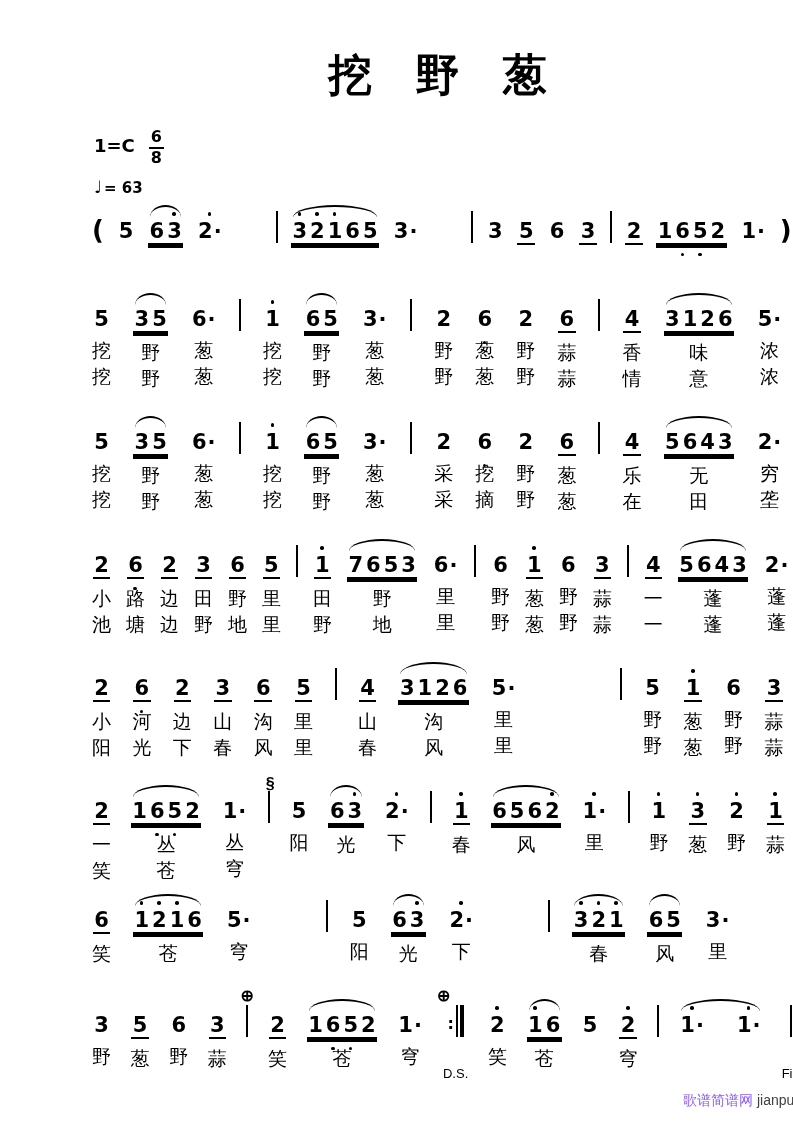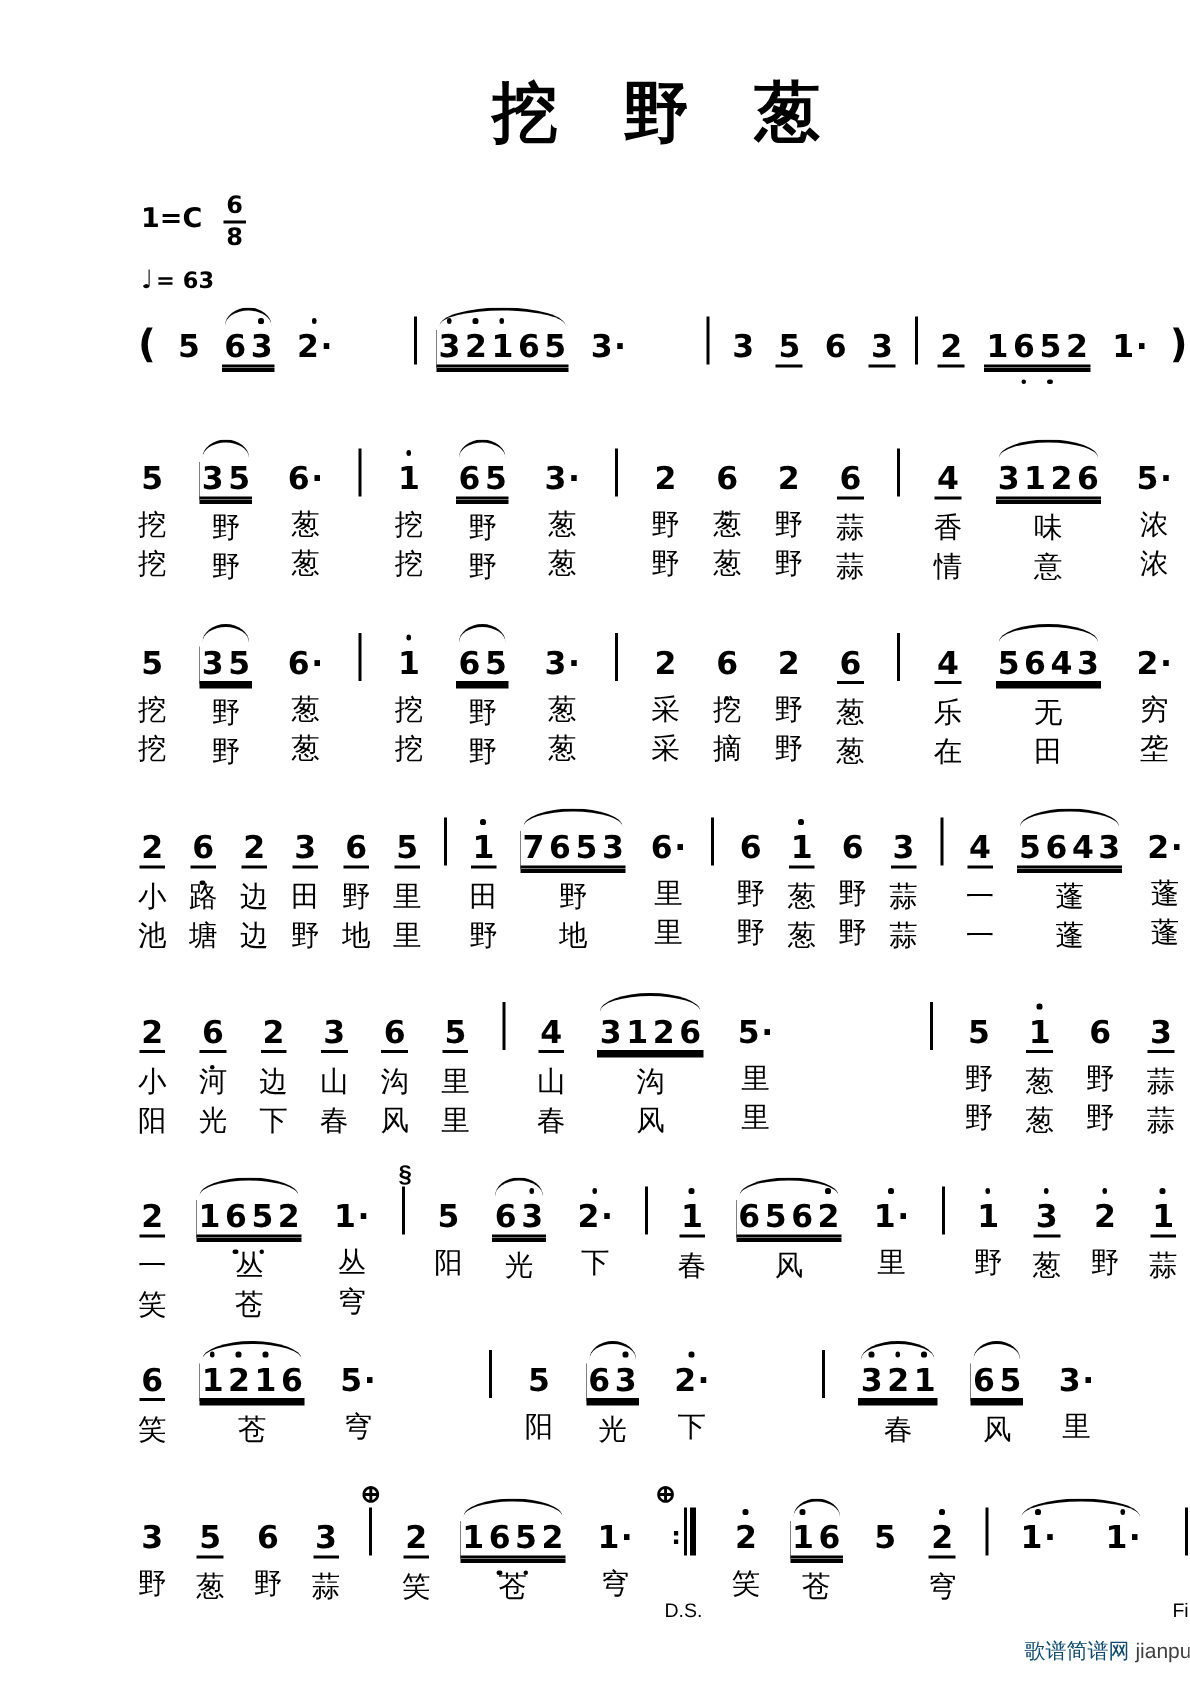--- a/index.html
+++ b/index.html
@@ -44,21 +44,21 @@
   .bl.thick{width:4px;margin-left:2px;}
   .repdots{align-self:center;font-weight:bold;font-size:16px;margin-right:2px;line-height:1;}
   .segno-icon{position:absolute;top:-8px;left:-2px;font-size:16px;font-weight:bold;}
   .coda-icon{position:absolute;top:-11px;left:-6px;font-size:16px;font-weight:bold;}
   .lyric{height:26px;font-size:19px;font-family:"Liberation Serif",serif;white-space:nowrap;
          line-height:26px;}
   .l1{margin-top:7px;}
   .paren{font-size:26px;line-height:26px;font-weight:bold;}
   .small-lyr .l1{font-size:13px;font-family:"Liberation Sans",sans-serif;margin-top:24px;}
   .footer{position:absolute;right:28px;bottom:12px;font-size:14px;}
-  .footer .site{color:#0c4a6e;}
+  .footer .site{color:#8b5cf6;}
   .footer .url{color:#404040;cursor:pointer;}
 </style>
 </head>
 <body>
 
 <div class="page">
   <h1 class="title">挖 野 葱</h1>
 
   <div class="meta">
     <div class="left">

